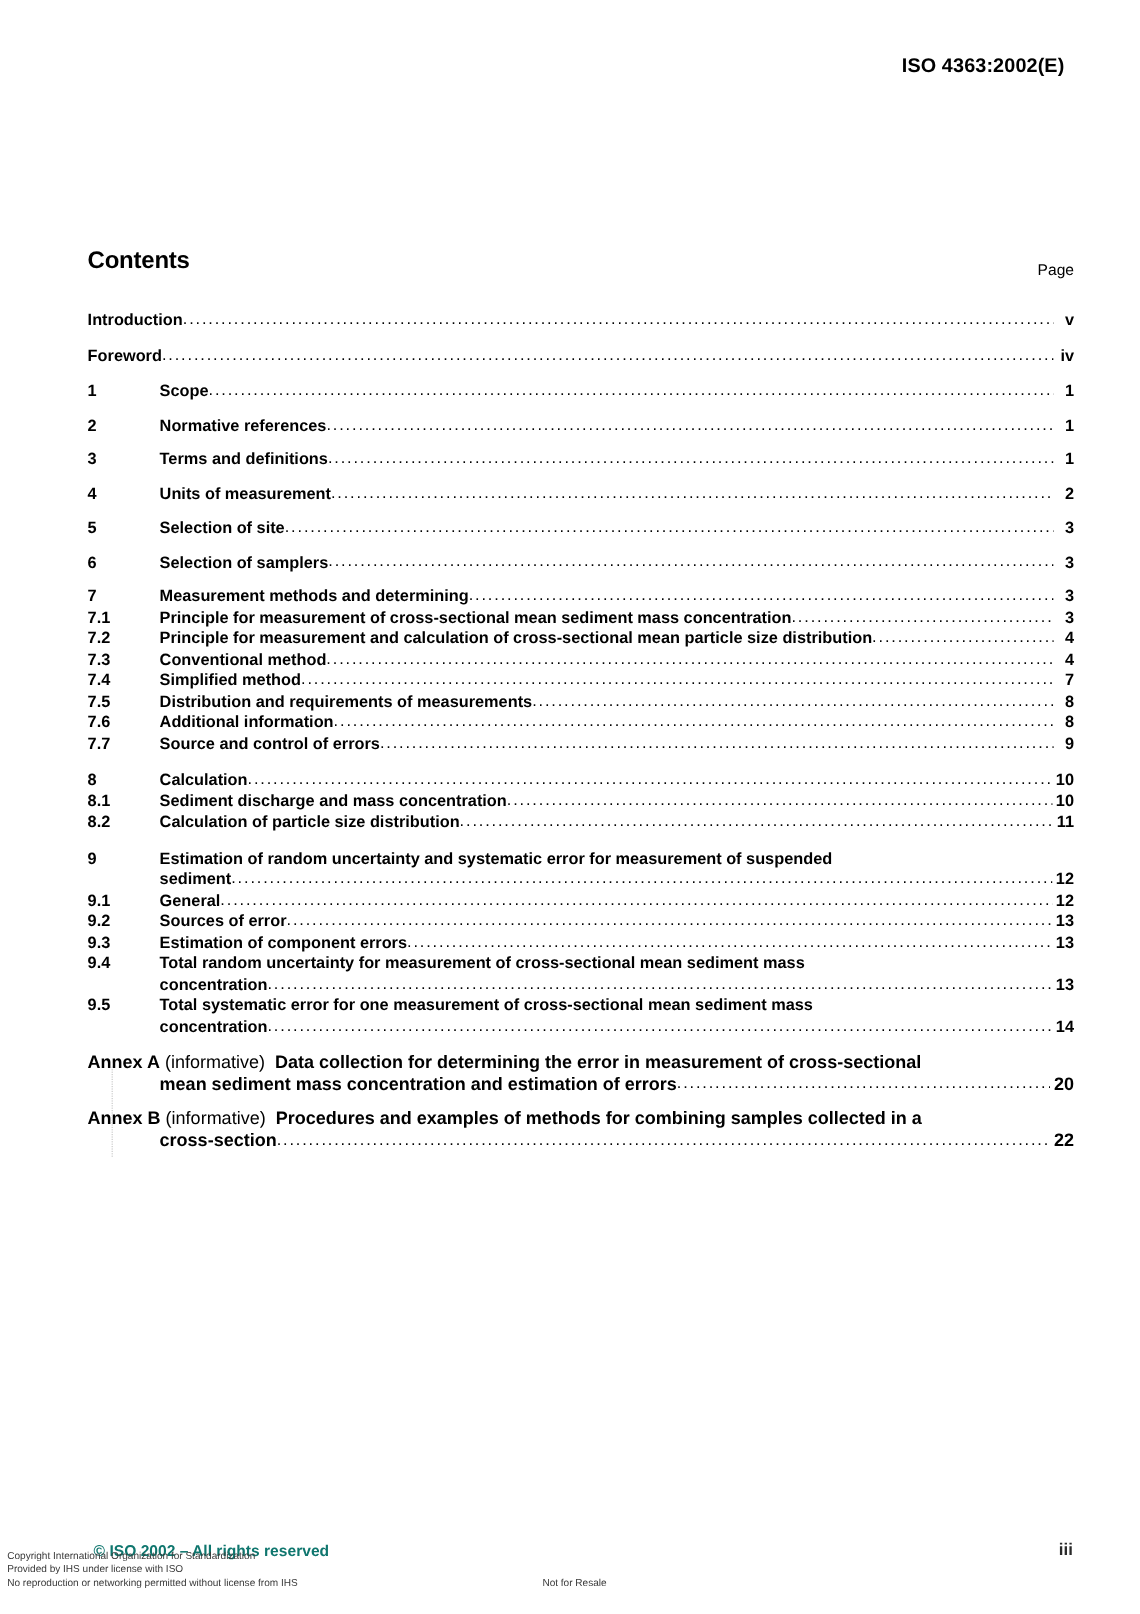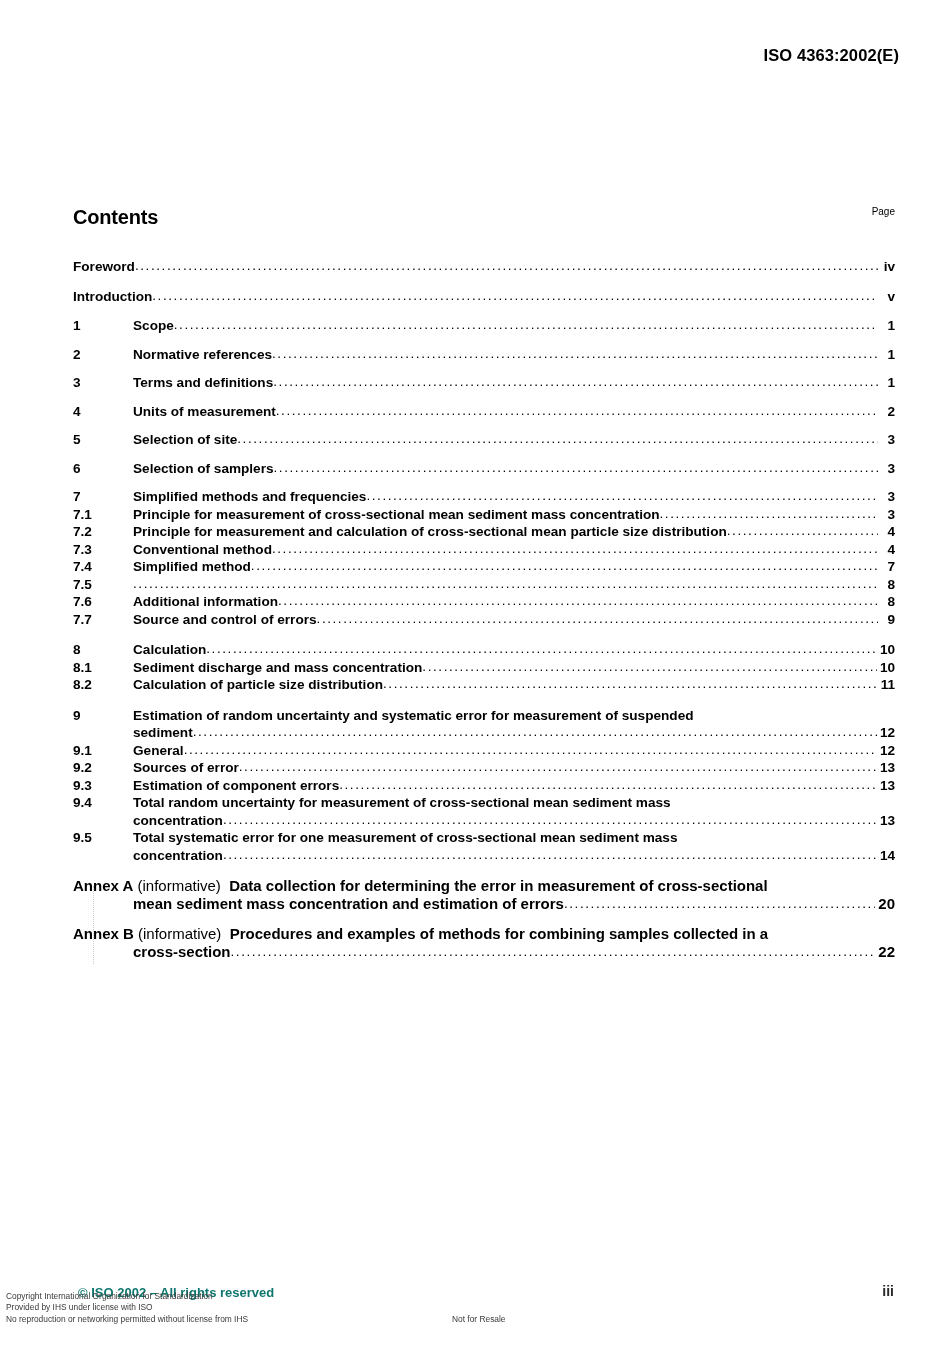--- a/index.html
+++ b/index.html
@@ -18,21 +18,21 @@
 
   .page {
     position: absolute;
     inset: 0;
   }
 
   
   .doc-header {
     position: absolute;
     top: 46px;
-    right: 51px;
+    right: 63px;
     font-size: 16.5px;
     font-weight: bold;
     letter-spacing: 0.1px;
     white-space: nowrap;
   }
 
   
   .contents-head {
     position: absolute;
     top: 206px;
@@ -44,22 +44,22 @@
     position: absolute;
     left: 0;
     top: 0;
     font-size: 20px;
     font-weight: bold;
     letter-spacing: -0.2px;
   }
   .contents-page-label {
     position: absolute;
     right: 0;
-    top: 0;
-    font-size: 10px;
+    top: 11px;
+    font-size: 13px;
     font-weight: normal;
   }
 
   
   .toc {
     position: absolute;
     top: 258px;
     left: 73px;
     width: 822px;
   }
@@ -213,33 +213,33 @@
   <div class="contents-head">
     <div class="contents-title">Contents</div>
     <div class="contents-page-label">Page</div>
   </div>
 
   <div class="toc">
 
     <div class="toc-entry gap-lg">
       <div class="body">
         <div class="line">
+          <span class="label">Introduction</span>
+          <span class="leaders"></span>
+          <span class="pg">v</span>
+        </div>
+      </div>
+    </div>
+
+    <div class="toc-entry gap-lg">
+      <div class="body">
+        <div class="line">
           <span class="label">Foreword</span>
           <span class="leaders"></span>
           <span class="pg">iv</span>
-        </div>
-      </div>
-    </div>
-
-    <div class="toc-entry gap-lg">
-      <div class="body">
-        <div class="line">
-          <span class="label">Introduction</span>
-          <span class="leaders"></span>
-          <span class="pg">v</span>
         </div>
       </div>
     </div>
 
     <div class="toc-entry gap-md">
       <div class="num">1</div>
       <div class="body">
         <div class="line">
           <span class="label">Scope</span>
           <span class="leaders"></span>
@@ -300,21 +300,21 @@
           <span class="leaders"></span>
           <span class="pg">3</span>
         </div>
       </div>
     </div>
 
     <div class="toc-entry gap-sm">
       <div class="num">7</div>
       <div class="body">
         <div class="line">
-          <span class="label">Simplified methods and frequencies</span>
+          <span class="label">Measurement methods and determining</span>
           <span class="leaders"></span>
           <span class="pg">3</span>
         </div>
       </div>
     </div>
 
     <div class="toc-entry gap-sm">
       <div class="num">7.1</div>
       <div class="body">
         <div class="line">
@@ -355,20 +355,21 @@
           <span class="leaders"></span>
           <span class="pg">7</span>
         </div>
       </div>
     </div>
 
     <div class="toc-entry gap-sm">
       <div class="num">7.5</div>
       <div class="body">
         <div class="line">
+          <span class="label">Distribution and requirements of measurements</span>
           <span class="leaders"></span>
           <span class="pg">8</span>
         </div>
       </div>
     </div>
 
     <div class="toc-entry gap-sm">
       <div class="num">7.6</div>
       <div class="body">
         <div class="line">

